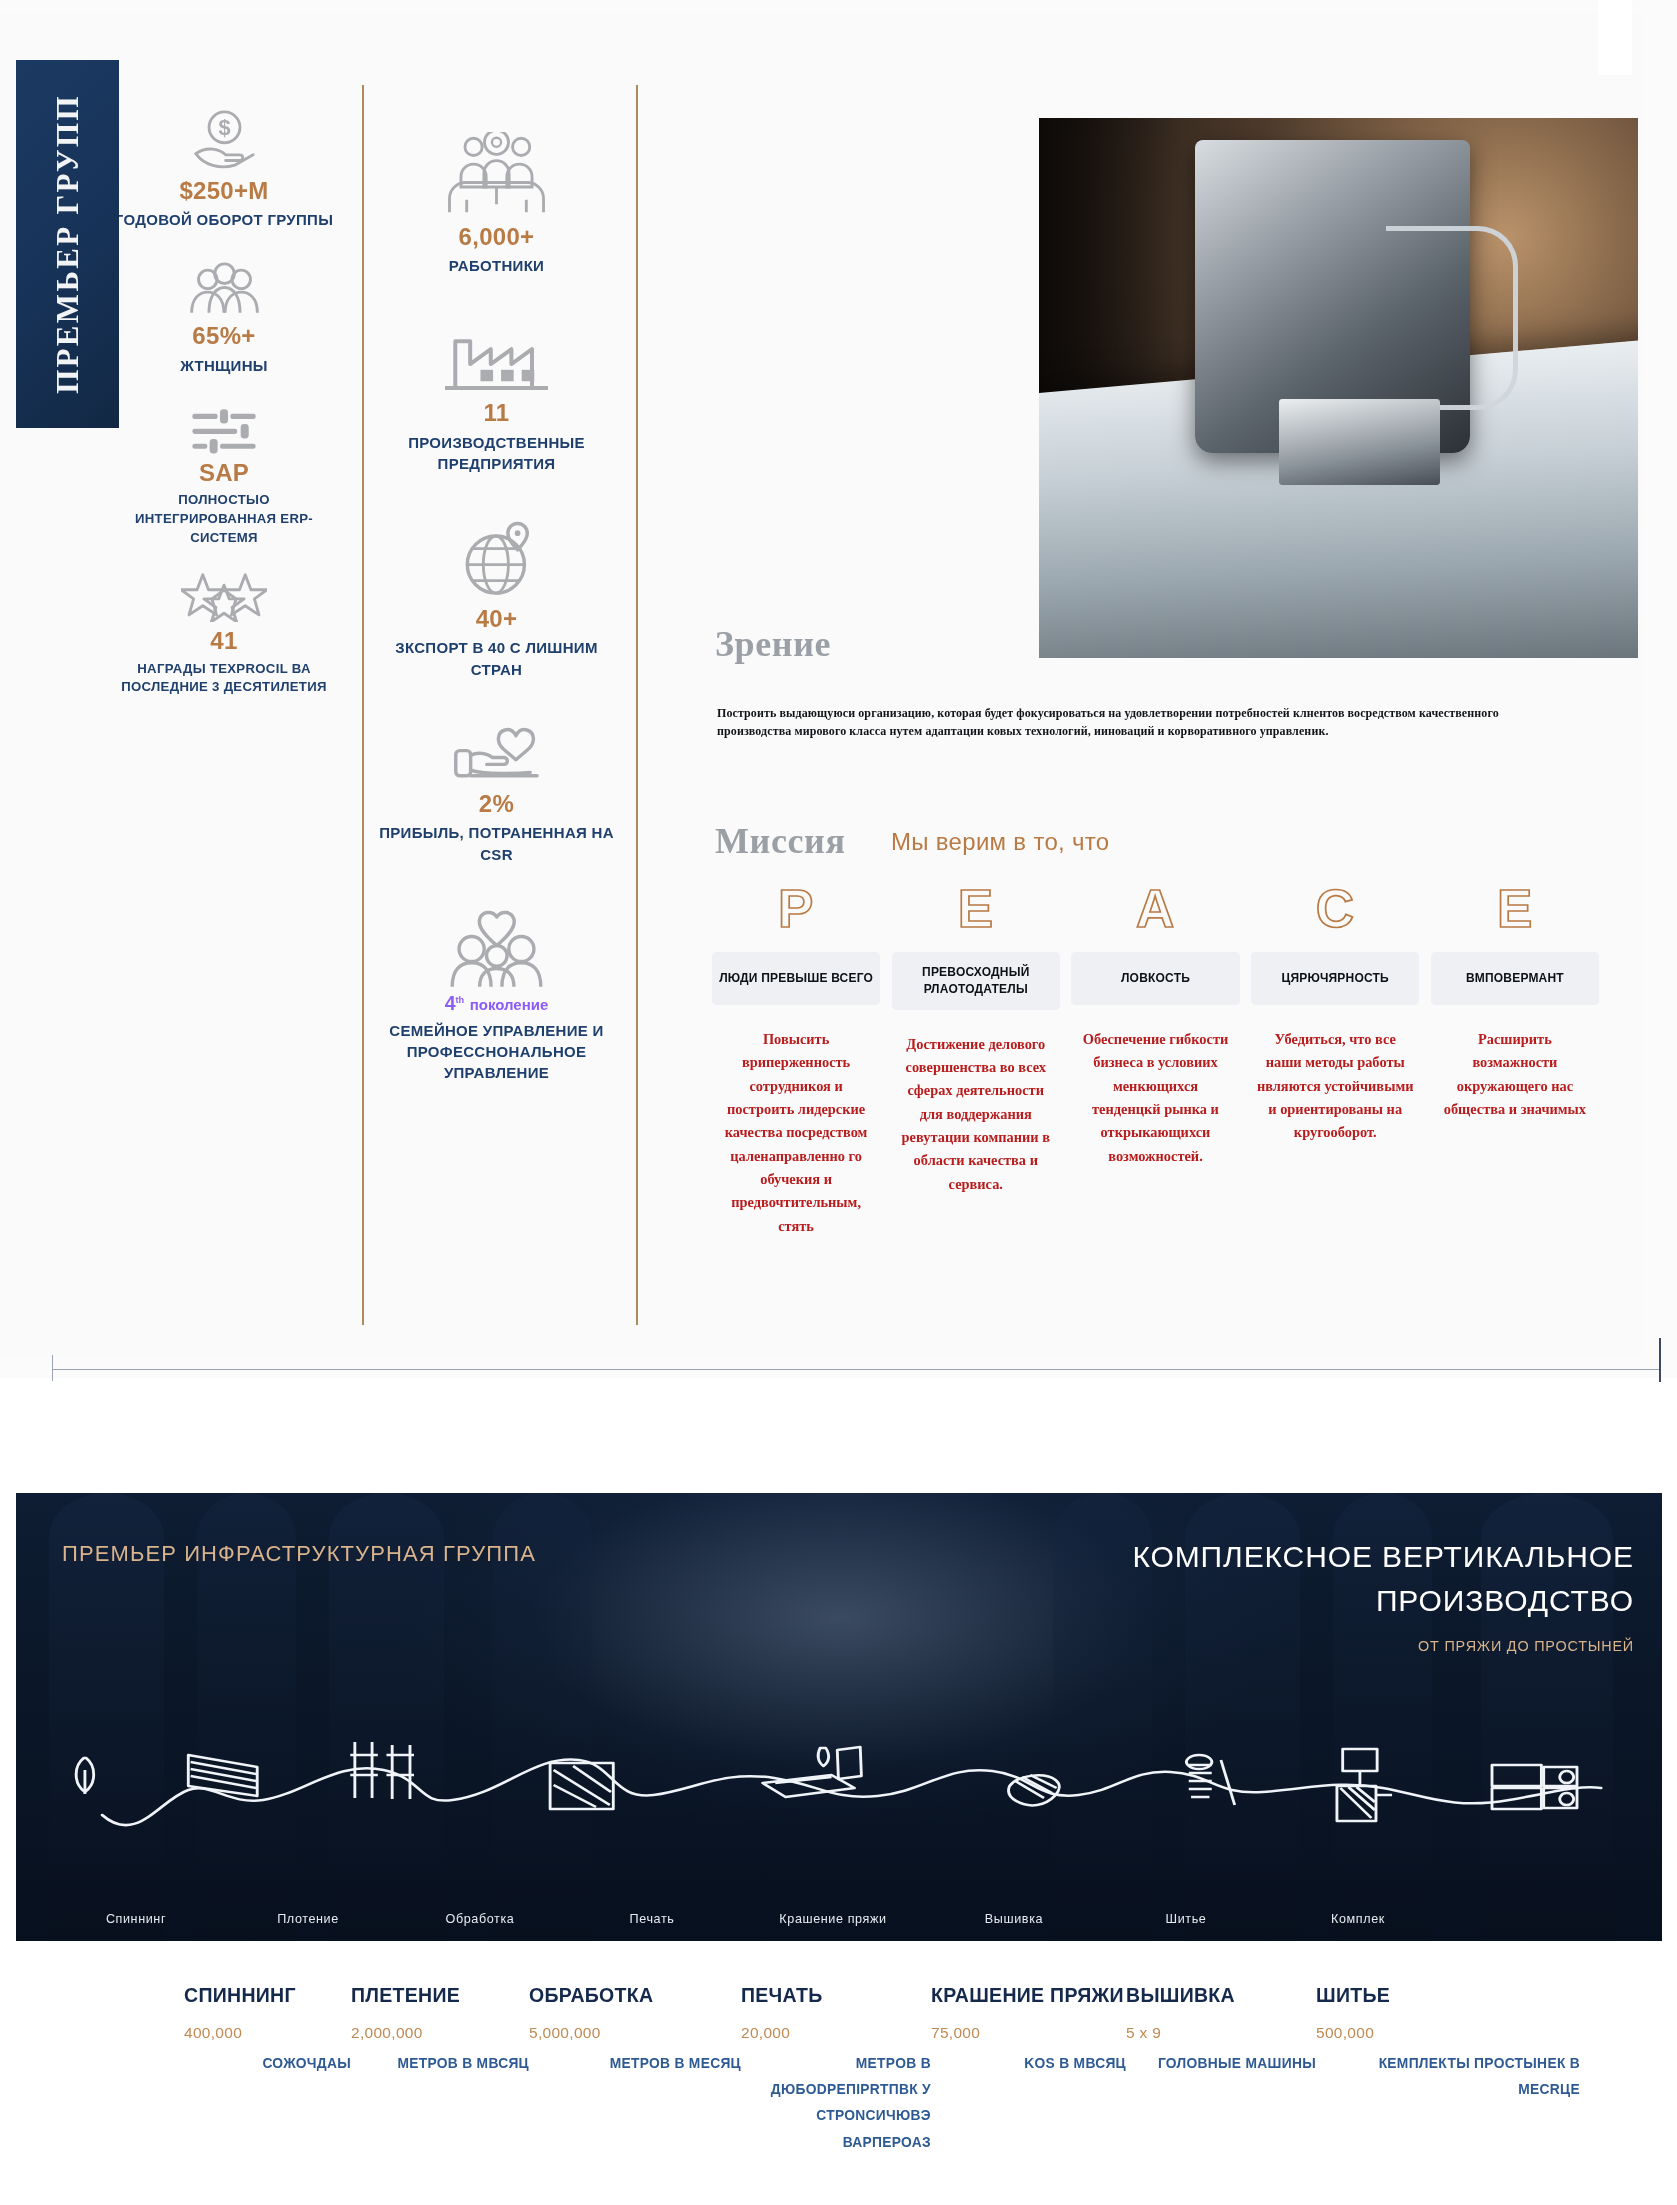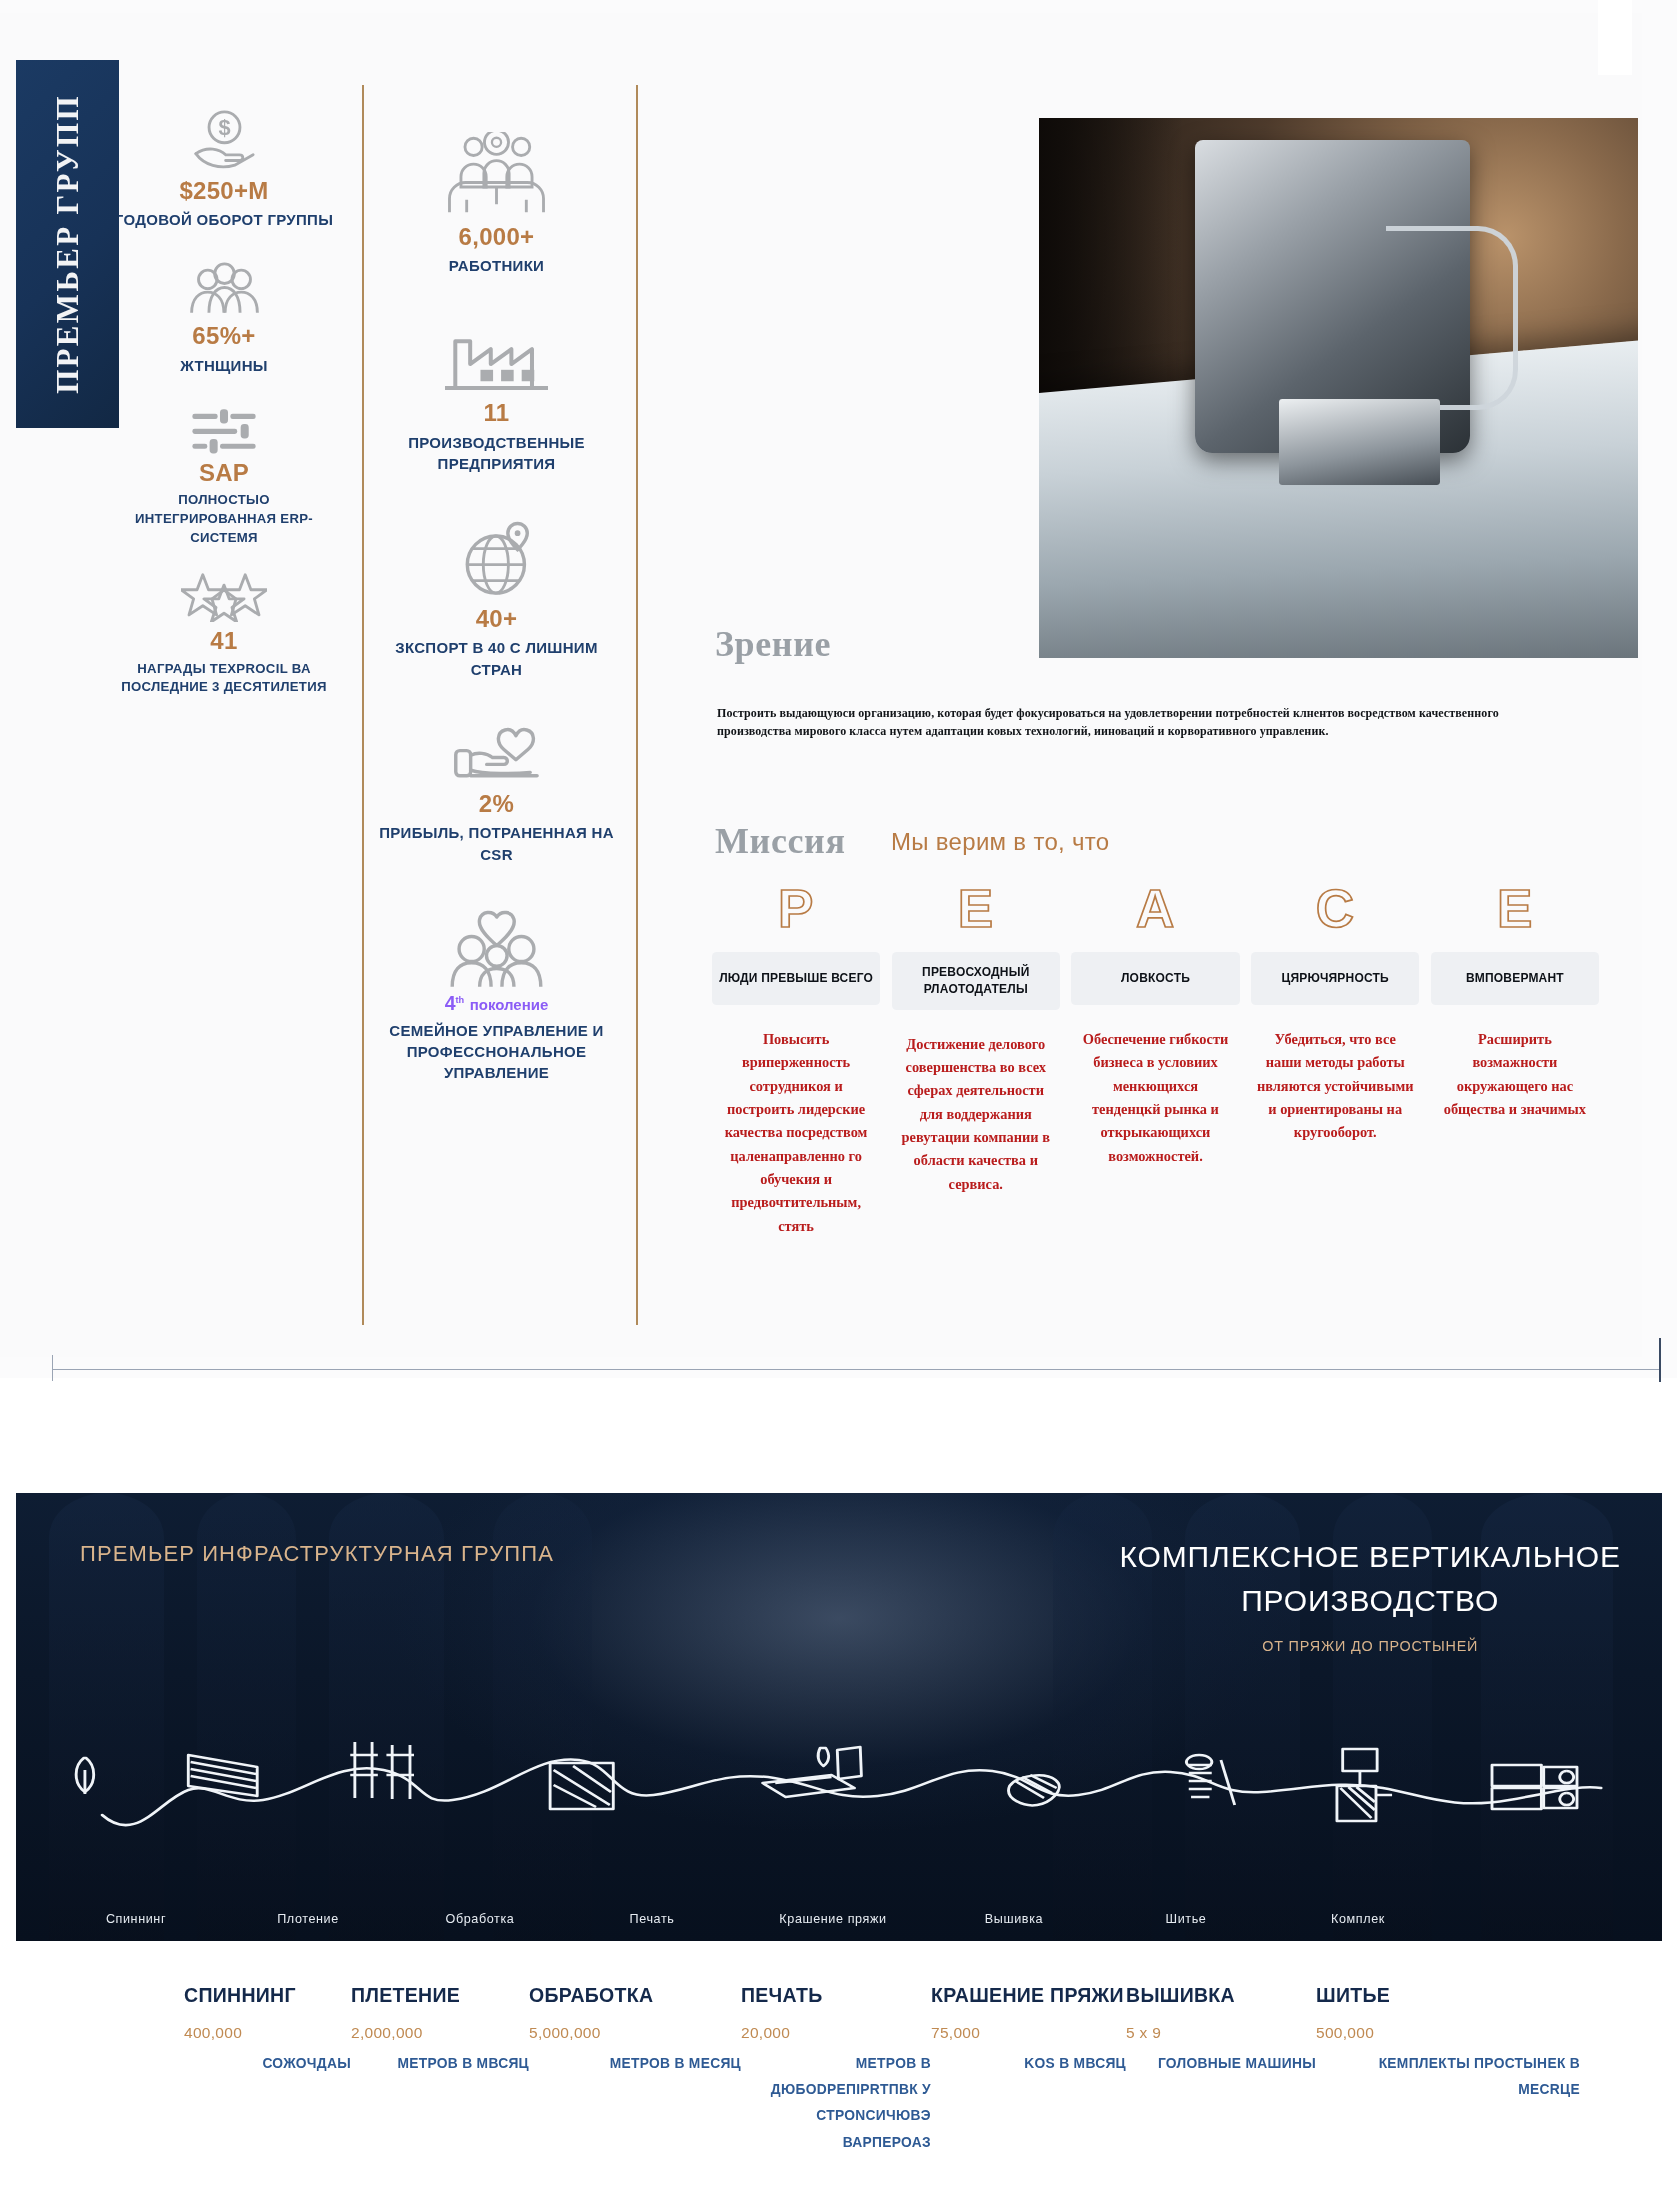--- a/index.html
+++ b/index.html
@@ -227,26 +227,26 @@
     background:
       radial-gradient(ellipse 34% 60% at 50% 28%, rgba(150,170,200,.34) 0%, rgba(40,60,95,.12) 55%, rgba(8,14,26,0) 80%),
       linear-gradient(180deg, #0e1d33 0%, #0b1729 40%, #07101e 100%);
   }
   .dark-col {
     position: absolute; top: 0; height: 100%;
     background: linear-gradient(180deg, rgba(22,40,68,.85), rgba(8,15,28,.95));
     border-radius: 60% 60% 0 0 / 12% 12% 0 0;
   }
   .dark-title-left {
-    position: absolute; left: 64px; top: 48px; z-index: 8;
+    position: absolute; left: 46px; top: 48px; z-index: 8;
     color: #d9b48c; font-size: 22px; letter-spacing: 1.1px;
   }
   .dark-title-right {
-    position: absolute; right: 41px; top: 42px; z-index: 8;
-    text-align: center;
+    position: absolute; right: 28px; top: 42px; z-index: 8;
+    text-align: right;
   }
   .dark-title-right .l1, .dark-title-right .l2 {
     color: #ffffff; font-size: 30px; letter-spacing: 0.9px; line-height: 1.45;
   }
   .dark-title-right .l3 {
     color: #d9b48c; font-size: 14.4px; letter-spacing: 0.8px; margin-top: 16px;
   }
 
   .flow {
     position: absolute; left: 0; top: 247px; width: 100%; height: 115px; z-index: 8;

